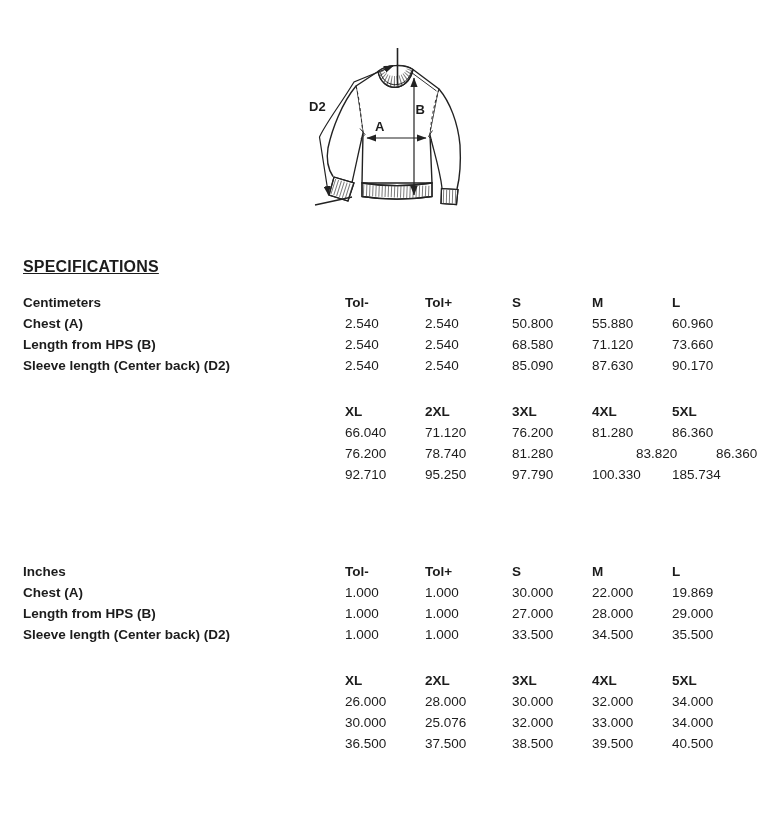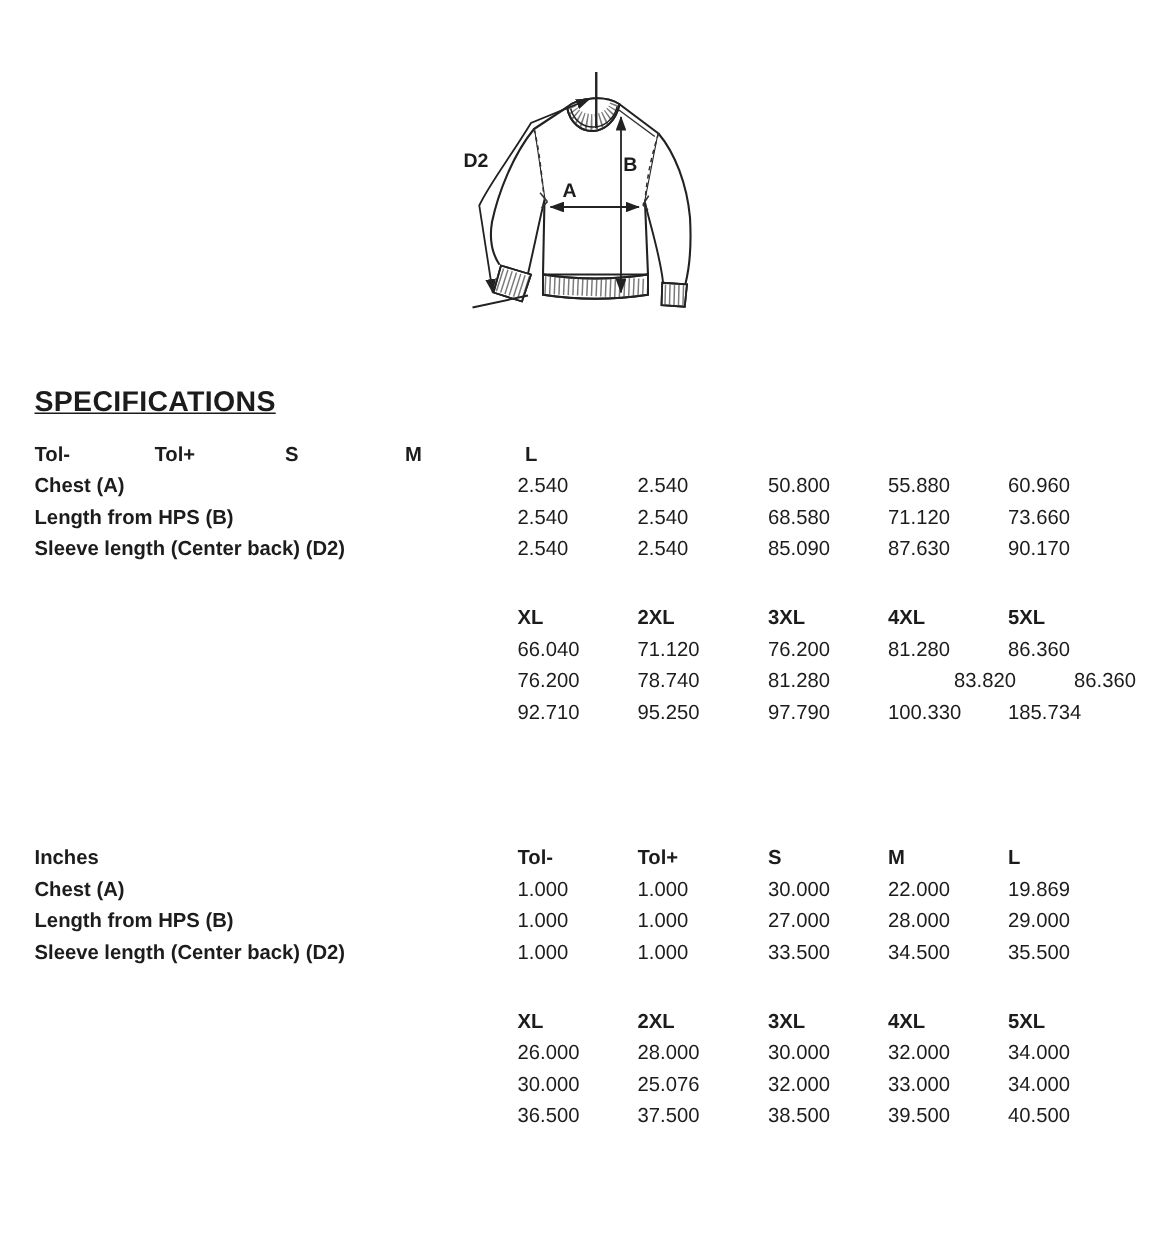--- a/index.html
+++ b/index.html
@@ -6,21 +6,21 @@
   .page{
     position:relative;
     width:767px;height:833px;
     background:#ffffff;
     font-family:"Liberation Sans","DejaVu Sans",sans-serif;
     color:#1c1c1c;
     overflow:hidden;
   }
   .heading{
     position:absolute;left:23px;top:258px;
-    font-size:19px;font-weight:bold;
+    font-size:16px;font-weight:bold;
     text-decoration:underline;
     letter-spacing:.2px;
     color:#1c1c1c;
   }
   .diagram{position:absolute;left:290px;top:5px;}
   .spec-table{position:absolute;left:23px;width:744px;}
   .spec-table .trow{display:flex;height:21px;align-items:center;}
   .spec-table .cell{
     flex:0 0 auto;display:block;
     font-size:13.5px;line-height:21px;
@@ -98,20 +98,21 @@
 
     <path d="M103,61 L64,77 C50,100 36,118 29.5,132 L38.5,190" fill="none" stroke="#222" stroke-width="1.2" marker-start="url(#arr)" marker-end="url(#arr)"></path>
     <path d="M25,200 L62,192" stroke="#222" stroke-width="1.3"></path>
     <text x="19" y="106" class="dim-label">D2</text>
   </svg>
 
   <div class="heading">SPECIFICATIONS</div>
 
   <div class="spec-table" style="top:292px;">
       <div class="trow">
+        <span class="cell lbl" style="width: 322px;">Centimeters</span>
         <span class="cell hdr" style="width: 80px;">Tol-</span>
         <span class="cell hdr" style="width: 87px;">Tol+</span>
         <span class="cell hdr" style="width: 80px;">S</span>
         <span class="cell hdr" style="width: 80px;">M</span>
         <span class="cell hdr" style="width: 95px;">L</span>
       </div>
       <div class="trow">
         <span class="cell lbl" style="width: 322px;">Chest (A)</span>
         <span class="cell val" style="width: 80px;">2.540</span>
         <span class="cell val" style="width: 87px;">2.540</span>

